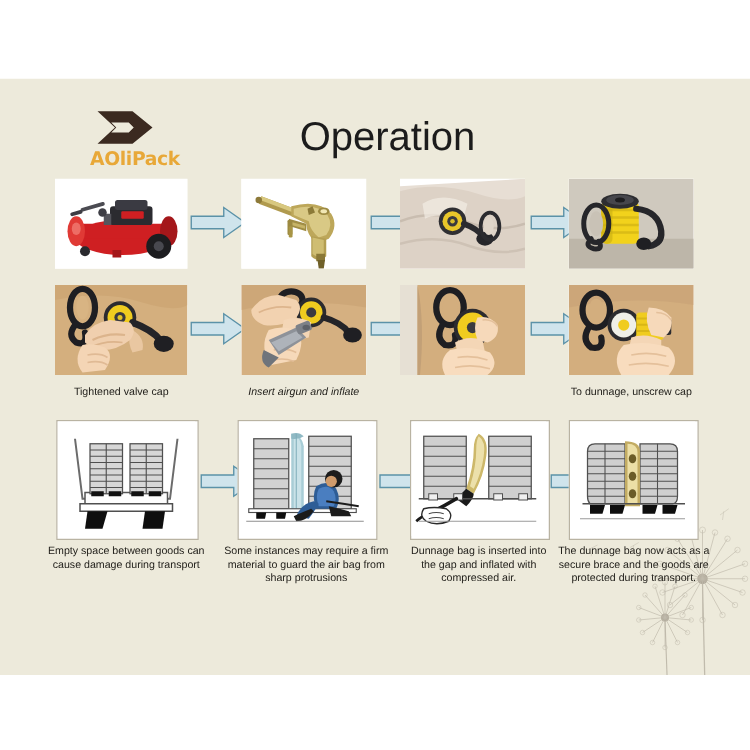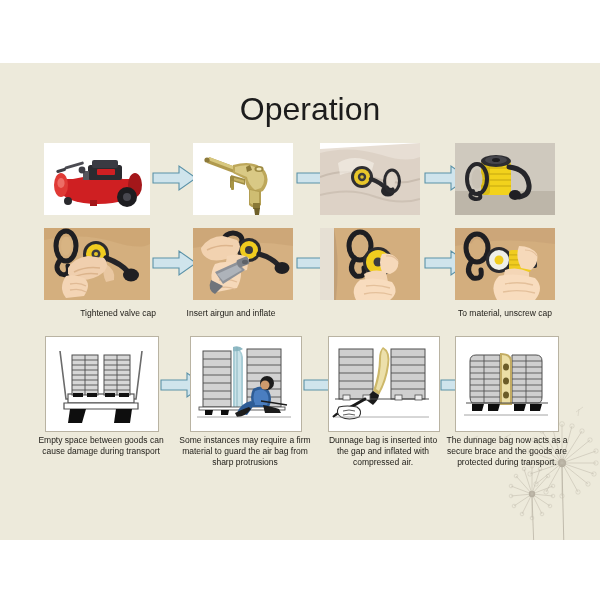--- a/index.html
+++ b/index.html
@@ -192,20 +192,27 @@
         <path d="M18 10 L26 4 M22 7 L20 14 M26 4 L32 8"></path>
         <path d="M48 8 L56 3 M52 5 L51 12 M56 3 L61 7"></path>
         <path d="M86 6 L94 2 M90 4 L89 11"></path>
         <path d="M120 12 L127 7 M123 9 L122 16"></path>
         <path d="M14 40 L22 36 M18 38 L17 45"></path>
         <path d="M48 38 L55 34 M51 36 L50 43"></path>
       </g>
     </g>
   </svg>
 
+  <div id="logo">
+    <svg id="logo-mark" viewBox="0 0 48 30">
+      <path d="M2 2 L30 2 L46 15 L30 28 L2 28 L16 15 Z" fill="#3b2a20"></path>
+      <path d="M13 11 L27 11 L31 15 L27 19 L13 19 L17 15 Z" fill="#edeadb"></path>
+    </svg>
+    <div id="logo-text">AOliPack</div>
+  </div>
 
   <div id="title">Operation</div>
 
   <div class="photo" style="left:44px; top:80px; width:106px; height:72px;">
     <svg width="106" height="72" viewBox="0 0 106 72">
       <rect width="106" height="72" fill="#ffffff"></rect>
       <ellipse cx="54" cy="47" rx="38" ry="14" fill="#cf1f22"></ellipse>
       <rect x="16" y="36" width="76" height="12" fill="#cf1f22"></rect>
       <ellipse cx="17" cy="42" rx="7" ry="12" fill="#e03a35"></ellipse>
       <ellipse cx="91" cy="42" rx="7" ry="12" fill="#a4171a"></ellipse>
@@ -396,23 +403,23 @@
       <rect x="74" y="26" width="8" height="14" rx="2" fill="#2b2b2f"></rect>
       <path d="M50 42 Q62 38 74 44 L74 54 Q58 58 48 52 Z" fill="#f4d6b6"></path>
       <path d="M64 18 Q76 18 82 26 Q84 36 76 42 L66 40 Q60 28 64 18 Z" fill="#f6d9ba"></path>
       <path d="M44 48 Q62 44 80 50 Q90 60 80 72 L42 72 Q34 58 44 48 Z" fill="#f8dcbe"></path>
       <path d="M50 56 Q64 53 78 57" stroke="#e4c09b" stroke-width="1.4" fill="none"></path>
       <path d="M48 64 Q64 61 80 65" stroke="#e4c09b" stroke-width="1.3" fill="none"></path>
       <path d="M70 22 Q78 22 82 28" stroke="#e4c09b" stroke-width="1.2" fill="none"></path>
     </svg>
   </div>
 
-  <div class="caption" style="left:38px; top:245px; width:118px;text-align:right;">Tightened valve cap</div>
-  <div class="caption" style="left:174px; top:245px; width:114px;">Insert airgun and inflate</div>
-  <div class="caption" style="left:452px; top:245px; width:106px;">To material, unscrew cap</div>
+  <div class="caption" style="left:38px; top:245px; width:118px;">Tightened valve cap</div>
+  <div class="caption" style="left:186px; top:245px; width:114px;font-style:italic;">Insert airgun and inflate</div>
+  <div class="caption" style="left:452px; top:245px; width:106px;">To dunnage, unscrew cap</div>
 
   <div class="photo framed" style="left:45px; top:273px; width:112px; height:94px;">
     <svg width="110" height="92" viewBox="0 0 110 92">
       <rect width="110" height="92" fill="#ffffff"></rect>
       <path d="M14 14 L20 62 L90 62 L96 14" fill="none" stroke="#6b6b6b" stroke-width="1.6"></path>
       <rect x="22" y="57" width="66" height="9" fill="#fdfdfd" stroke="#555" stroke-width="1.2"></rect>
       <g>
         <rect x="26" y="18" width="26" height="40" fill="#d7d7d7" stroke="#4f4f4f" stroke-width="1"></rect>
         <g stroke="#4f4f4f" stroke-width="0.9">
           <path d="M26 23 H52"></path>

